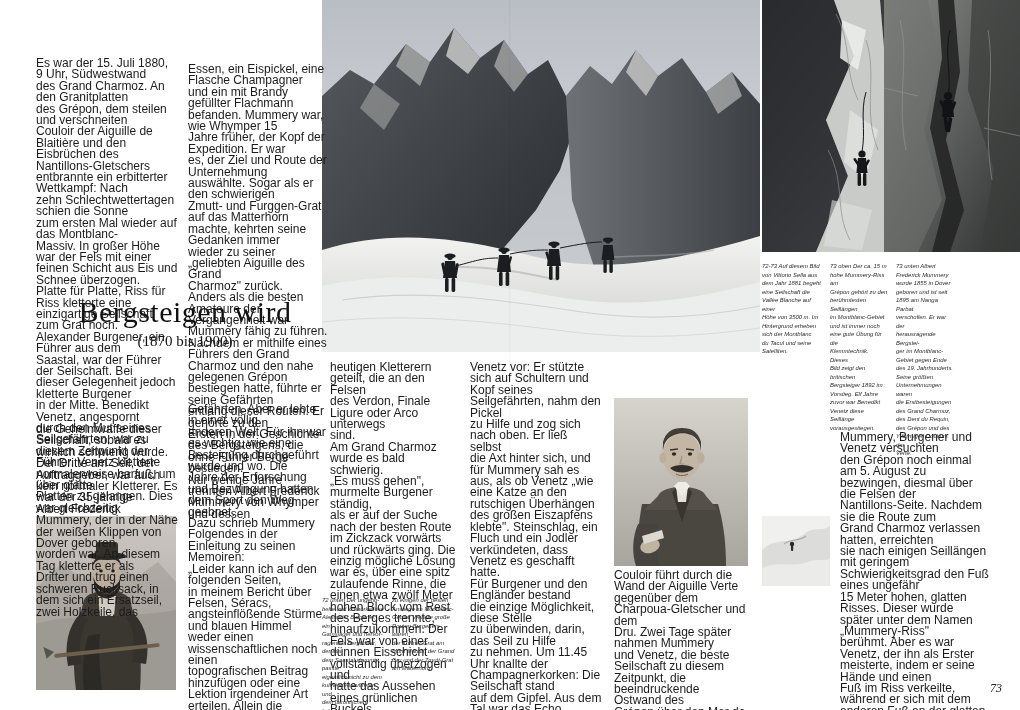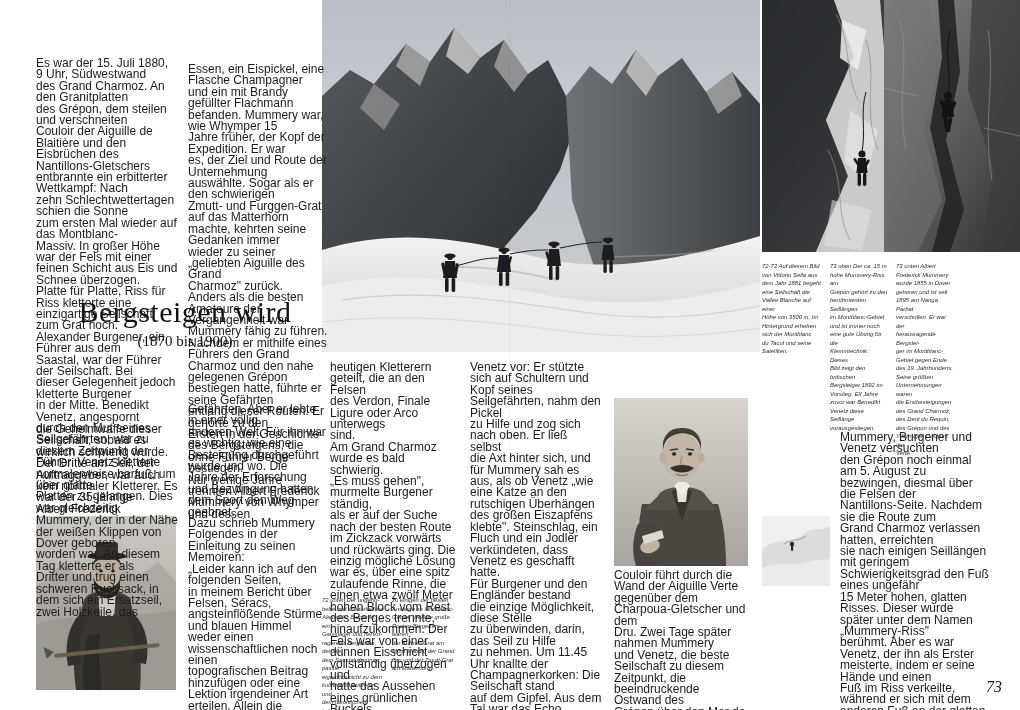--- a/index.html
+++ b/index.html
@@ -54,21 +54,21 @@
     margin-top:2px;
   }
 
   
   .photo{position:absolute;overflow:hidden;background:#9a9a9a;}
   .photo svg{display:block;width:100%;height:100%;}
 
   .pagenum{
     position:absolute;right:18px;bottom:14px;
     font-family:"Liberation Serif", serif;
-    font-style:italic;font-size:16px;color:#222;
+    font-style:italic;font-size:12px;color:#222;
   }
 
   .gutter{
     position:absolute;left:509px;top:0;width:2px;height:710px;
     background:linear-gradient(to right,rgba(0,0,0,0.045),rgba(0,0,0,0.0));
   }
 </style>
 </head>
 <body>
 

